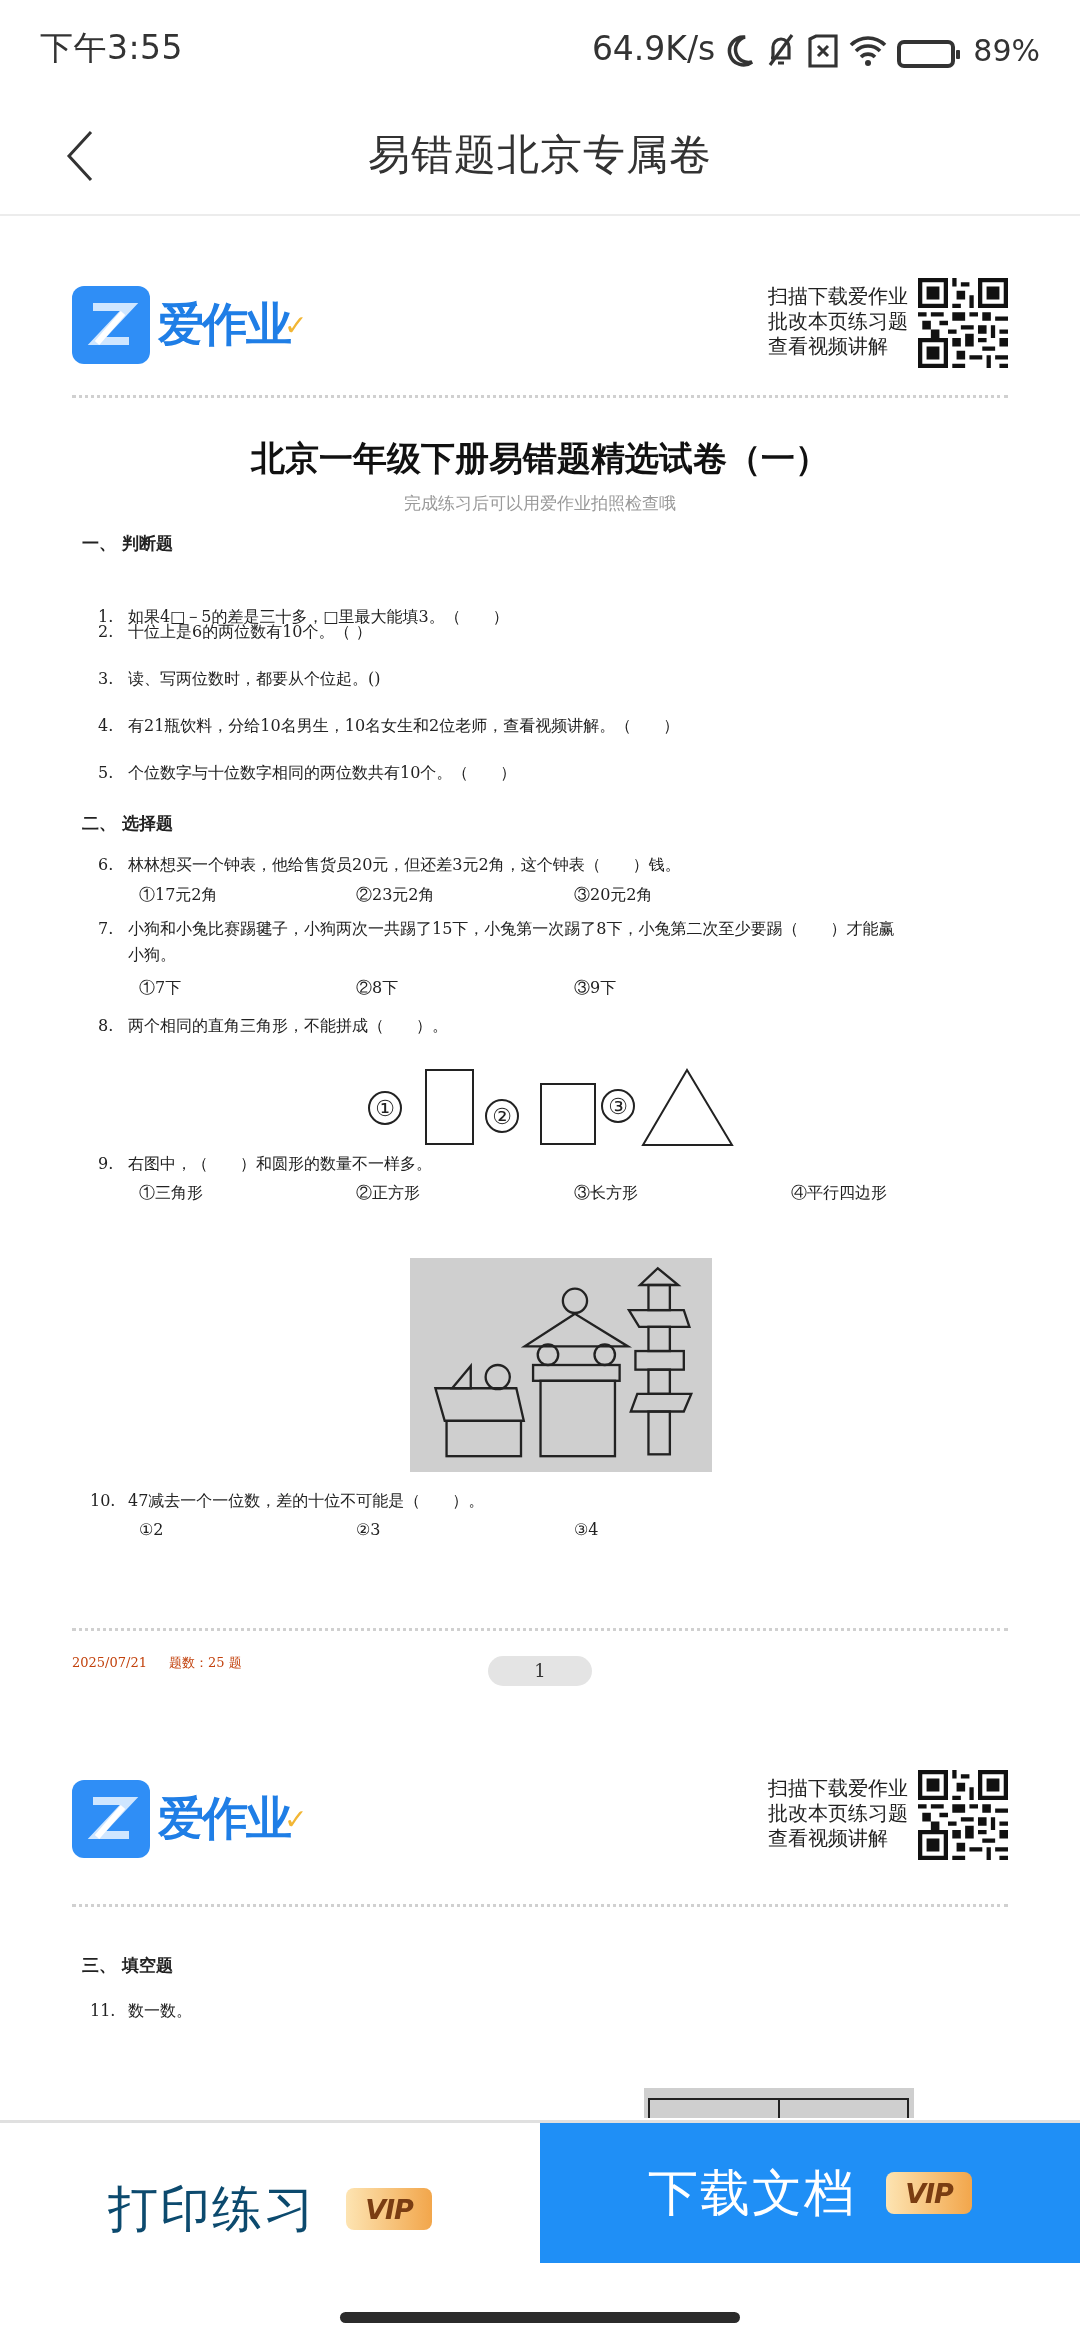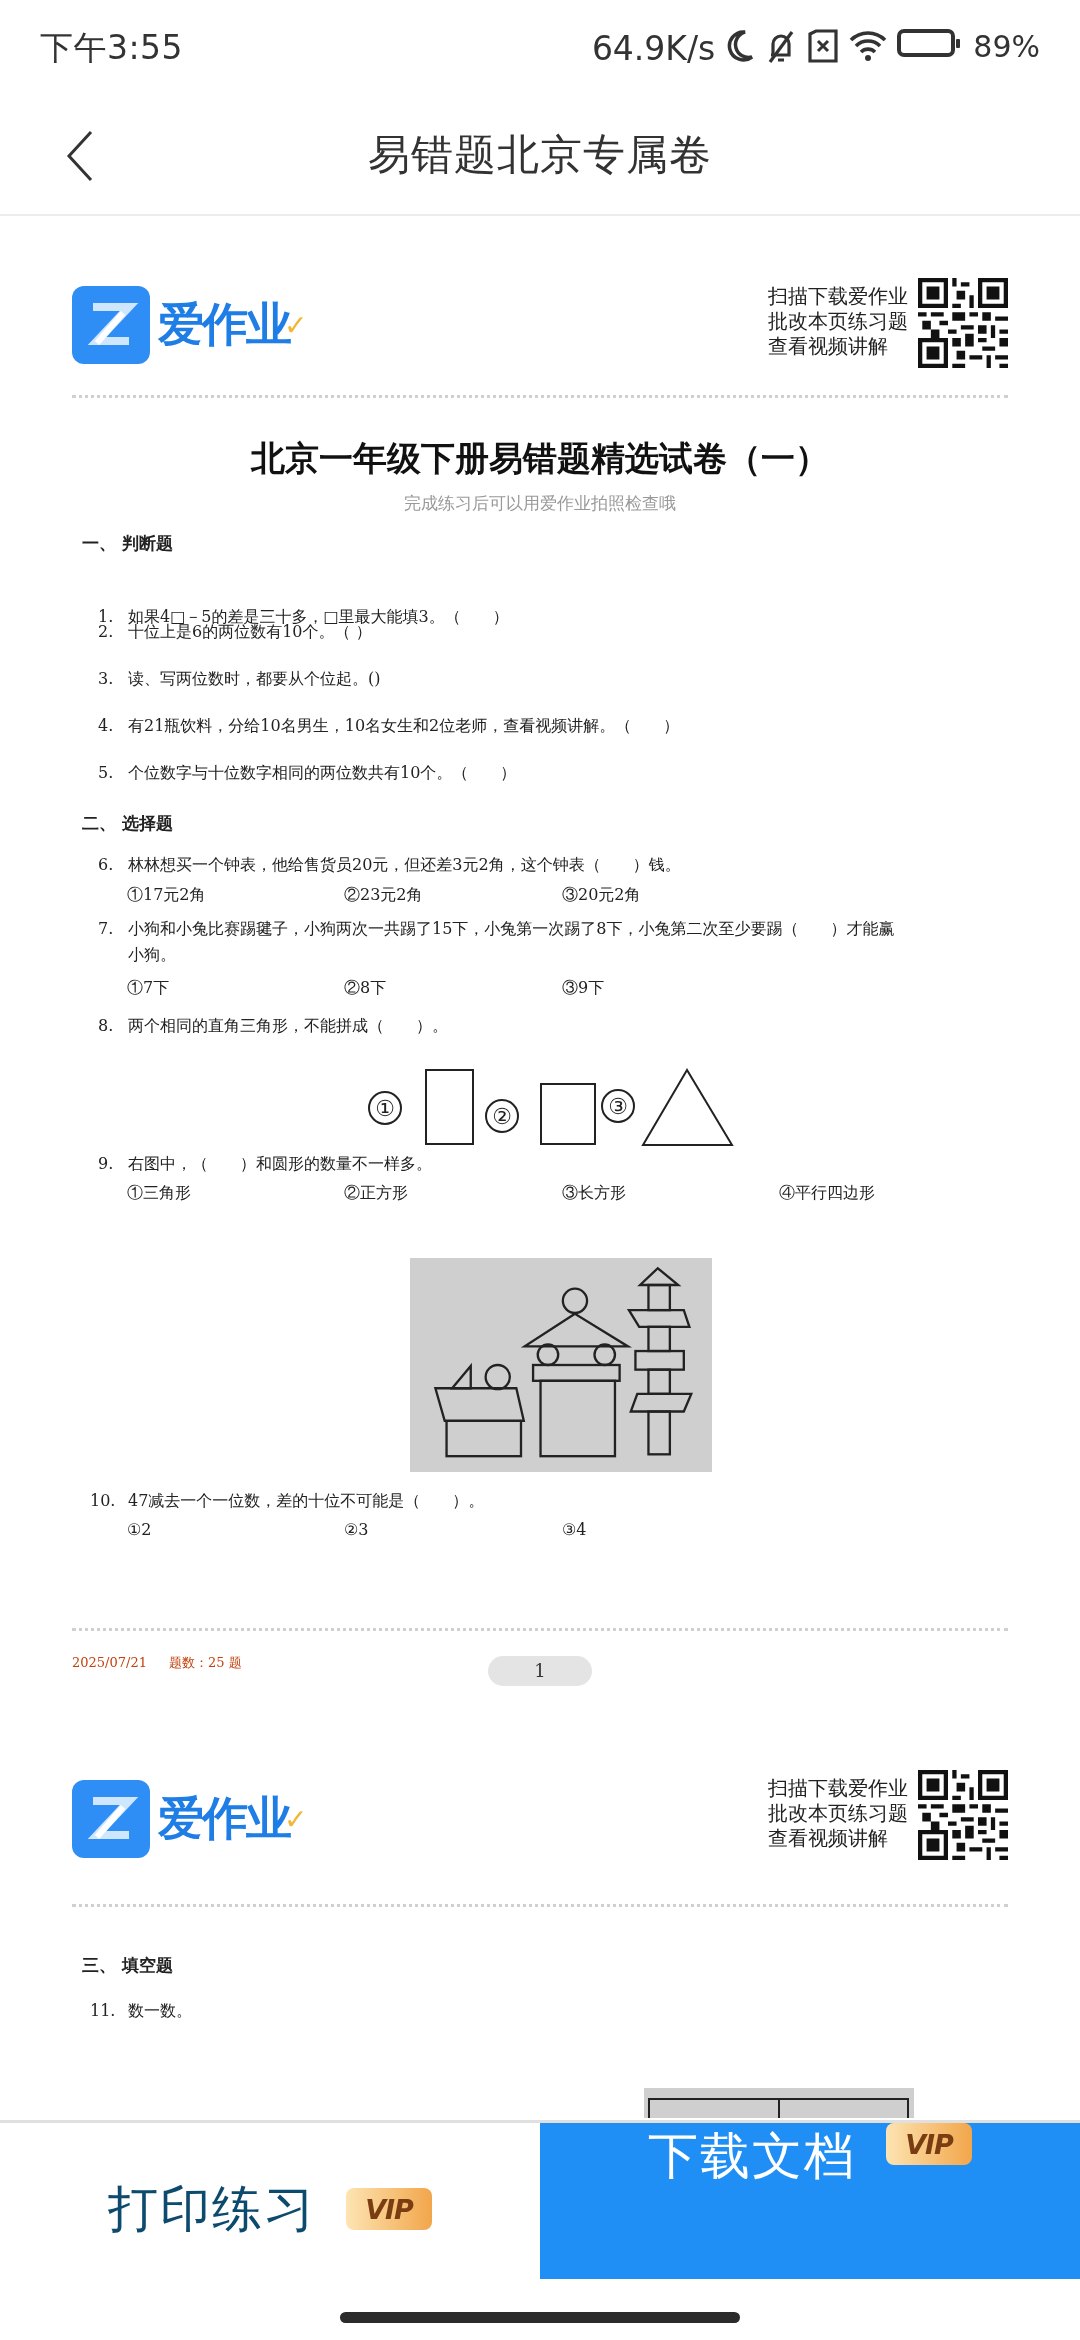--- a/index.html
+++ b/index.html
@@ -2,21 +2,21 @@
 <html><head>
   <meta charset="utf-8">
   <style>
     * { box-sizing: border-box; margin: 0; padding: 0; }
     html, body { width: 1080px; height: 2340px; overflow: hidden; background: #ffffff; }
     body { position: relative; font-family: "DejaVu Sans", "Liberation Sans", sans-serif; color: #222; }
 
     
     .status-bar { position: absolute; left: 0; top: 0; width: 1080px; height: 96px; display: flex; align-items: center; padding: 0 40px; font-size: 33px; color: #333; }
     .status-time { flex: 1; letter-spacing: 0.5px; }
-    .status-right { display: flex; align-items: flex-start; gap: 10px; }
+    .status-right { display: flex; align-items: flex-end; gap: 10px; }
     .status-icon { display: inline-flex; align-items: center; justify-content: center; }
     .battery { width: 58px; height: 28px; border: 4px solid #333; border-radius: 7px; position: relative; padding: 3px; }
     .battery-fill { width: 88%; height: 100%; background: #333; border-radius: 2px; }
     .battery::after { content: ""; position: absolute; right: -9px; top: 6px; width: 4px; height: 9px; background: #333; border-radius: 1px; }
     .battery-pct { font-size: 30px; }
 
     
     .app-header { position: absolute; left: 0; top: 96px; width: 1080px; height: 120px; display: flex; align-items: center; justify-content: center; border-bottom: 2px solid #ececec; }
     .back-btn { position: absolute; left: 50px; top: 28px; width: 60px; height: 64px; display: flex; align-items: center; justify-content: center; }
     .page-title { font-size: 42px; color: #333; letter-spacing: 1px; }
@@ -32,37 +32,37 @@
     .promo { position: absolute; right: 100px; top: 6px; font-size: 20px; line-height: 25px; color: #222; }
     .qr { position: absolute; right: 0; top: 0; width: 90px; height: 90px; }
     .dash-line { position: absolute; left: 72px; width: 936px; height: 0; border-top: 3px dotted #d0d0d0; }
 
     .doc-title { position: absolute; left: 0; width: 1080px; text-align: center; font-size: 34px; font-weight: bold; color: #111; }
     .doc-subtitle { position: absolute; left: 0; width: 1080px; text-align: center; font-size: 17px; color: #999; font-family: "DejaVu Serif", serif; }
     .section-h { position: absolute; left: 82px; font-size: 17px; font-weight: bold; color: #222; }
     .q { position: absolute; left: 98px; font-size: 16px; color: #222; line-height: 22px; font-family: "DejaVu Serif", "Liberation Serif", serif; }
     .q .num { display: inline-block; width: 30px; }
     .opts { position: absolute; left: 127px; font-size: 16px; color: #222; font-family: "DejaVu Serif", "Liberation Serif", serif; }
-    .opt { position: absolute; white-space: nowrap; }
+    .opt { position: absolute; white-space: nowrap; margin-left: 12px; }
 
     .fig-shapes { position: absolute; left: 365px; width: 400px; height: 90px; }
     .fig-photo { position: absolute; left: 410px; width: 302px; height: 214px; background: #cfcfcf; }
 
     .footer-meta { position: absolute; left: 72px; font-size: 13px; color: #c2410c; font-family: "DejaVu Serif", serif; }
     .page-num { position: absolute; left: 488px; width: 104px; height: 30px; background: #e4e4e4; border-radius: 15px; text-align: center; line-height: 30px; font-size: 18px; color: #333; font-family: "DejaVu Serif", serif; }
 
     .table-photo { position: absolute; left: 644px; width: 270px; height: 90px; background: #cfcfcf; }
     .table-inner { position: absolute; left: 4px; top: 10px; width: 261px; height: 80px; border: 2px solid #222; border-bottom: none; display: flex; }
     .table-cell { flex: 1; display: flex; align-items: center; justify-content: center; font-size: 24px; color: #222; font-family: "DejaVu Serif", serif; }
     .table-cell + .table-cell { border-left: 2px solid #222; }
 
     
     .action-bar { position: absolute; left: 0; top: 2120px; width: 1080px; height: 175px; border-top: 3px solid #e0e0e0; display: flex; }
     .action-print { width: 540px; height: 172px; background: #fff; display: flex; align-items: center; justify-content: center; gap: 30px; }
-    .action-download { width: 540px; height: 156px; background: #1f8ff6; display: flex; justify-content: center; gap: 30px; }
+    .action-download { width: 540px; height: 140px; background: #1f8ff6; display: flex; align-items: center; justify-content: center; gap: 30px; }
     .action-label { font-size: 50px; color: #0c4a6e; letter-spacing: 2px; }
     .action-download .action-label { color: #fff; }
     .vip-badge { width: 86px; height: 42px; border-radius: 8px; background: linear-gradient(90deg, #fde4b2, #f2a64b); display: flex; align-items: center; justify-content: center; font-size: 27px; font-weight: bold; color: #7a3d12; font-style: italic; letter-spacing: -1px; }
 
     .home-indicator { position: absolute; left: 340px; top: 2312px; width: 400px; height: 11px; border-radius: 6px; background: #2b2b2b; }
   </style>
 </head>
 <body>
 
 <div class="status-bar">

